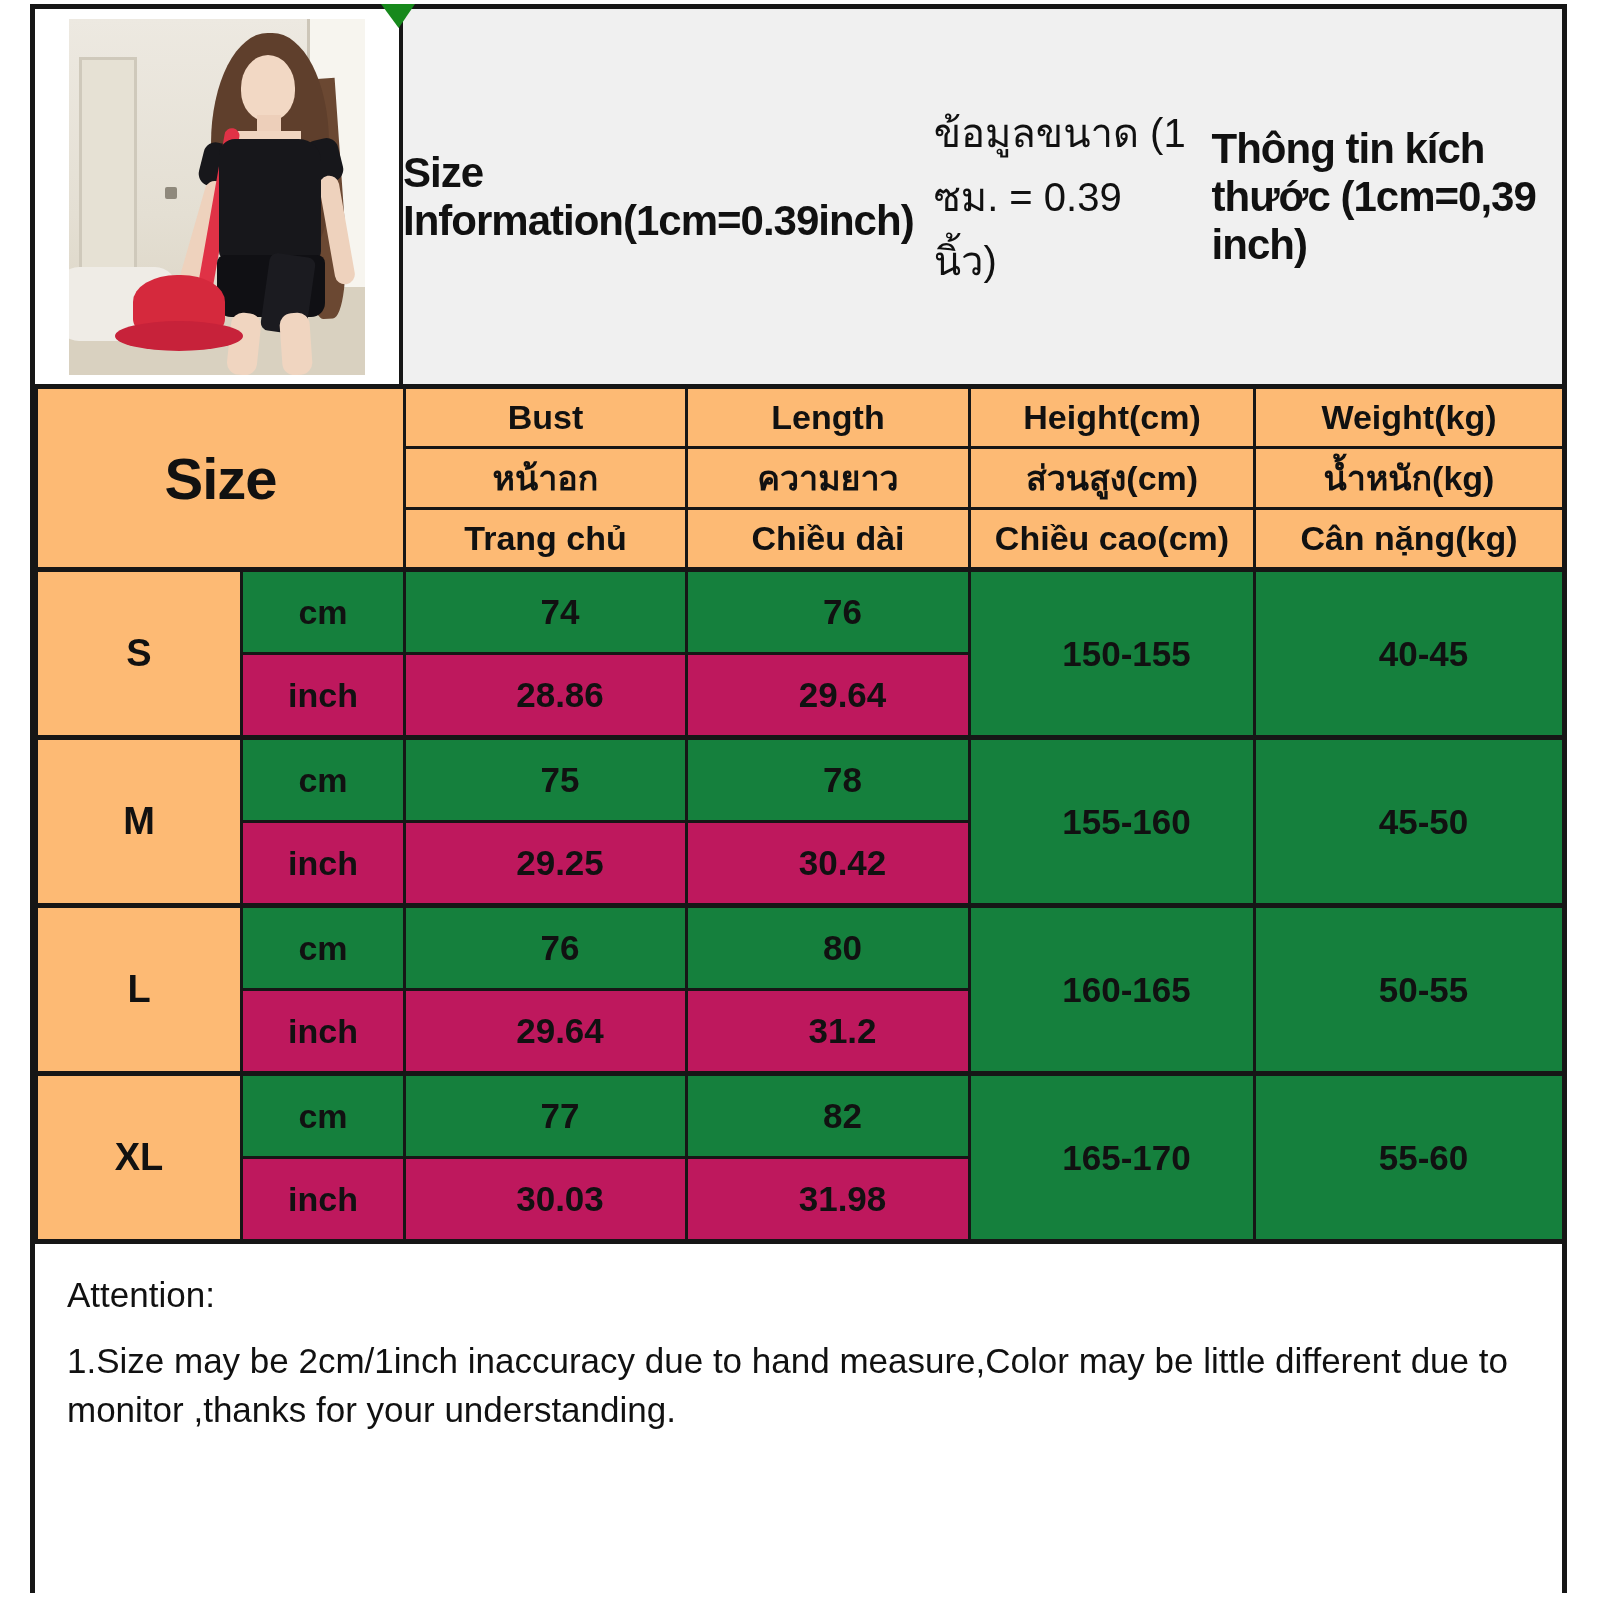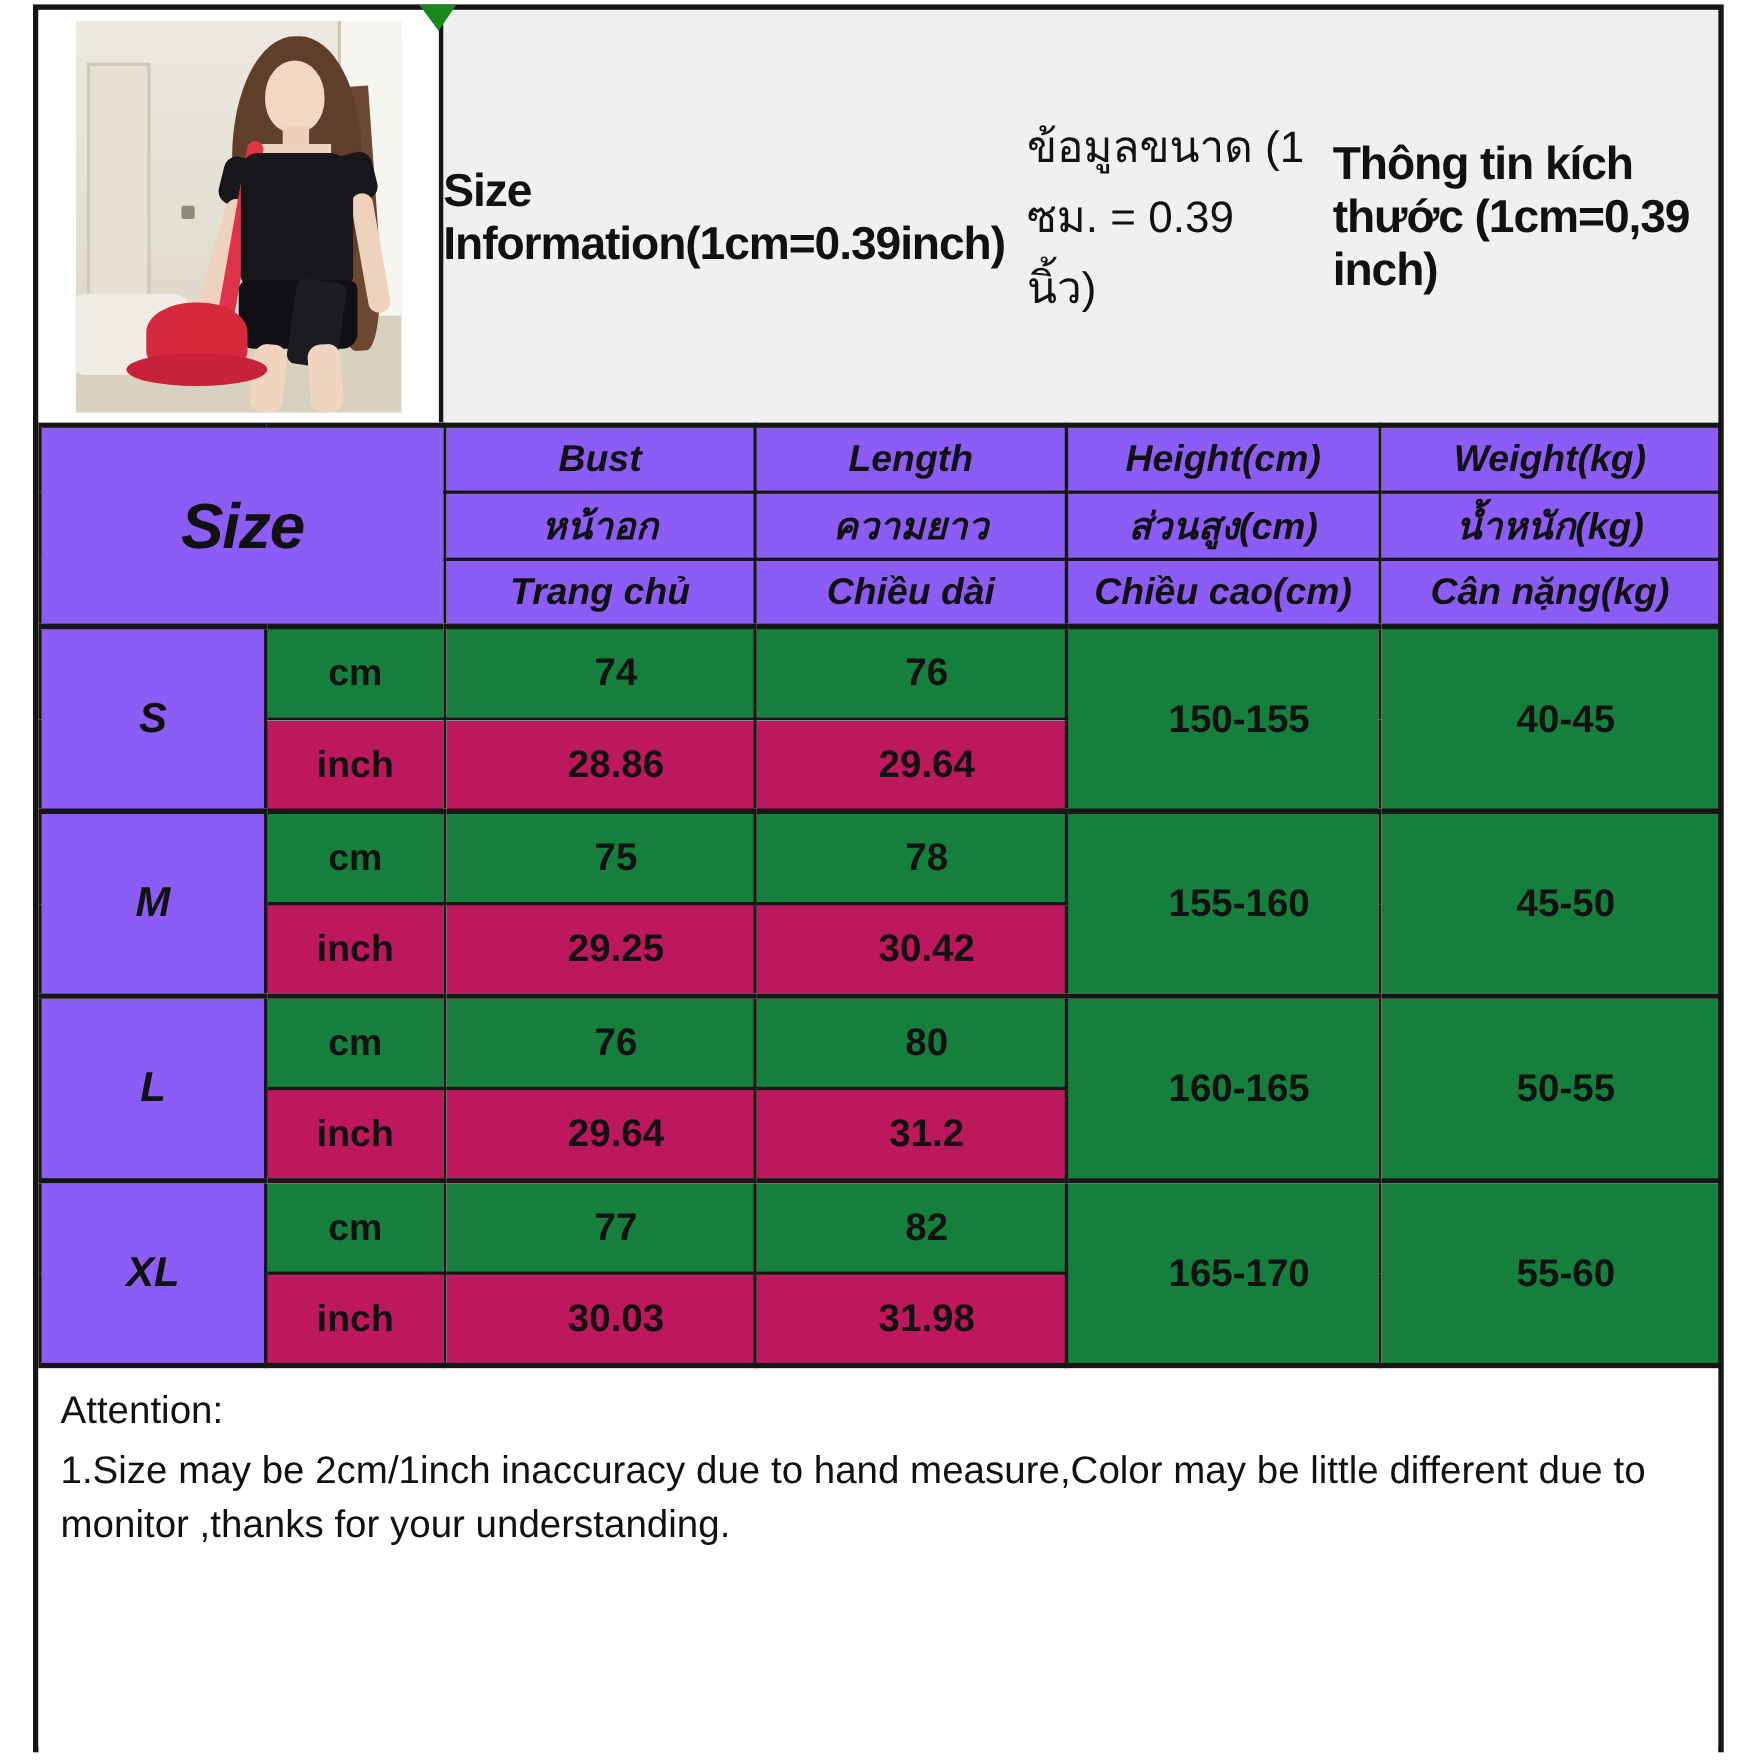--- a/index.html
+++ b/index.html
@@ -67,35 +67,35 @@
   .ph-leg-r { position:absolute; left:212px; top:294px; width:30px; height:62px;
               background:#f0d5c0; border-radius:12px; transform:rotate(-4deg); }
 
   
   table.size-table { width:100%; border-collapse:collapse; table-layout:fixed; }
   table.size-table { border-top:5px solid #161616; border-bottom:5px solid #161616; }
   .size-table td, .size-table th { border:3px solid #161616; text-align:center;
                                    vertical-align:middle; overflow:hidden; }
   tr.h-head { height:61px; }
   tr.h-data { height:84px; }
-  .c-gray  { background:#8b5cf6;font-style:italic; }
+  .c-gray  { background:#fdba74; }
   .c-light { background:#15803d; }
   .c-white { background:#be185d; }
   .size-big { font-size:58px; font-weight:700; letter-spacing:-1px; }
   .hdr { font-size:34px; font-weight:700; }
   .size-letter { font-size:38px; font-weight:700; }
   .unit { font-size:34px; font-weight:700; }
   .val { font-size:35px; font-weight:600;padding-left:29px; }
   tr.block-top td { border-top-width:5px; }
   tr.header-bottom th { border-bottom-width:5px; }
 
   
   .attention { height:358px; background:#fff; padding:10px 16px 0 16px;
                font-size:35px; line-height:1.42; font-weight:400; }
-  .attention p { margin:4px; }
+  .attention p { margin:16px; }
 </style>
 </head>
 <body>
 
 <div class="canvas">
   <div class="frame">
 
     <div class="top-section">
       <div class="photo-cell">
         <div class="photo">

